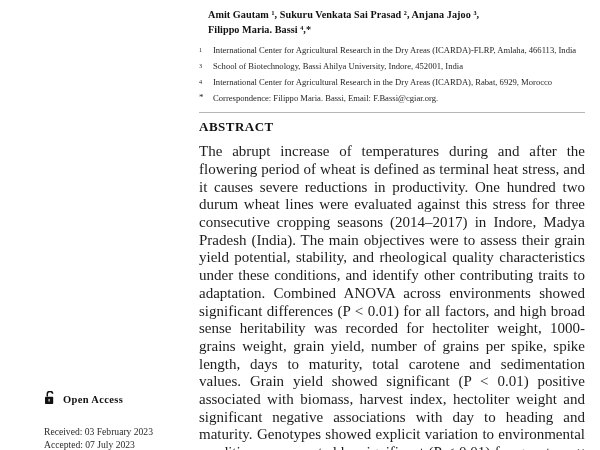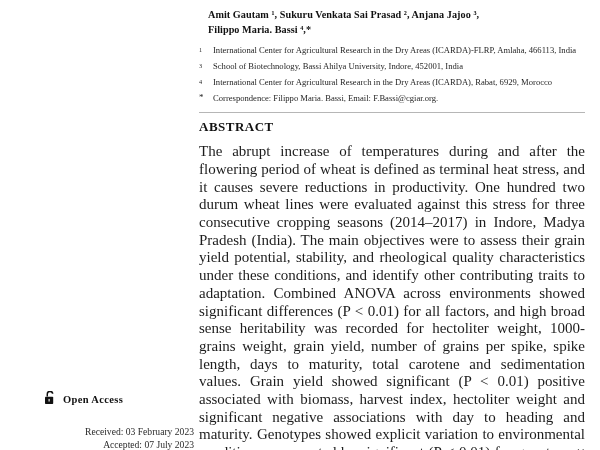--- a/index.html
+++ b/index.html
@@ -58,21 +58,20 @@
     color: #111111;
     white-space: nowrap;
   }
   .dates {
     font-size: 9.6px;
     line-height: 13.3px;
     color: #2b2b2b;
   }
   .dates div {
     white-space: nowrap;
-    text-align: right;
   }
 
   
   .content {
     position: absolute;
     left: 199px;
     top: 0;
     width: 386px;
   }
   .authors {

